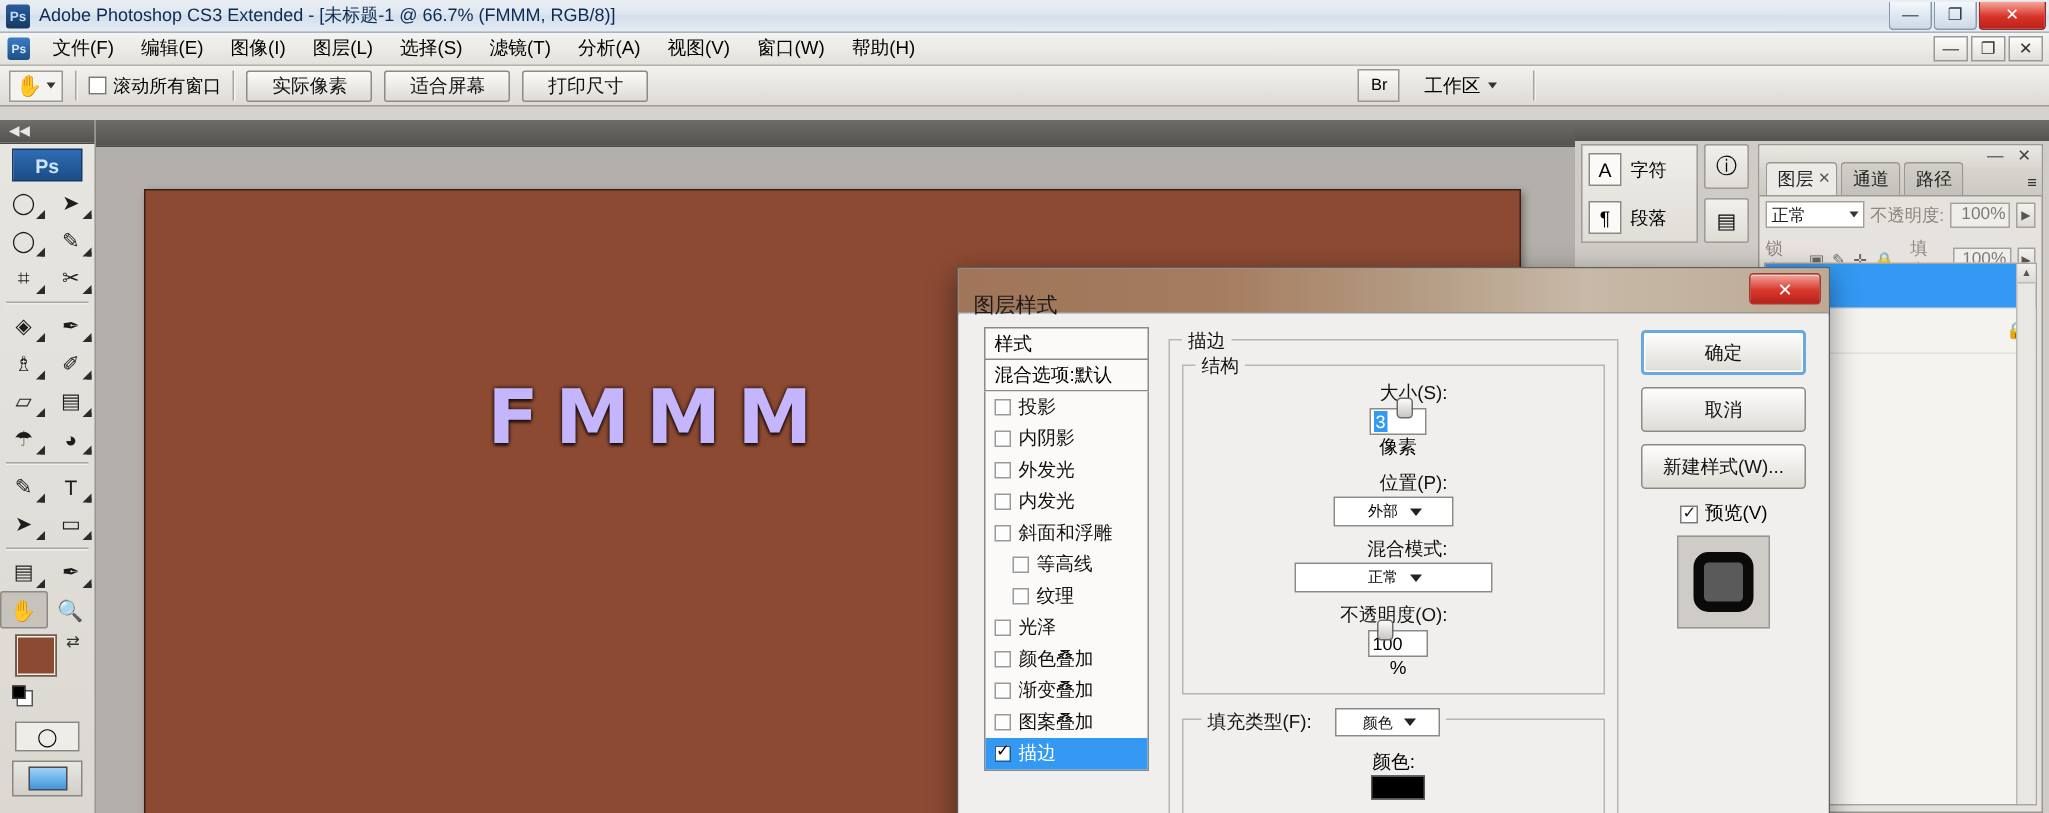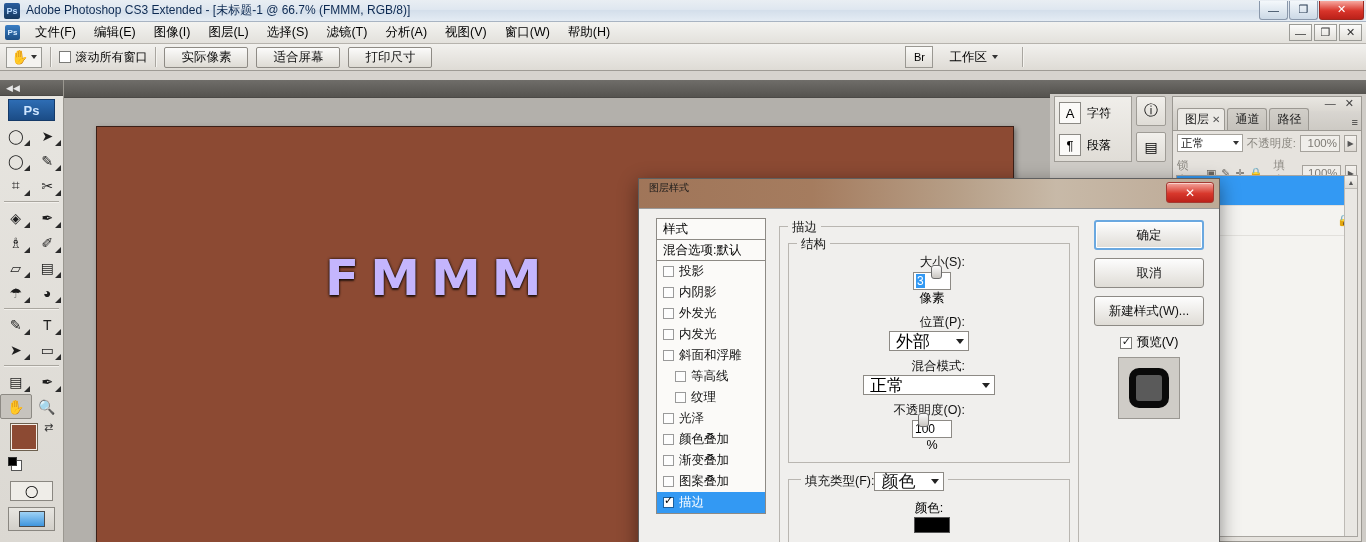--- a/index.html
+++ b/index.html
@@ -218,21 +218,21 @@
     background:#f0efed;
   }
   .dlg-titlebar {
     height: 30px; position:relative;
     background: linear-gradient(to right,
        rgba(146,96,63,.85) 0%, rgba(152,104,70,.85) 30%,
        rgba(168,139,110,.8) 55%, rgba(188,170,148,.78) 72%,
        rgba(176,152,128,.8) 100%);
     border-bottom: 1px solid #9a9a9a;
   }
-  .dlg-title { position:absolute; left:10px; top:2px; font-size:10px; color:#1a1a1a;font-family:Liberation Mono, monospace; }
+  .dlg-title { position:absolute; left:10px; top:16px; font-size:14px; color:#1a1a1a;font-family:Liberation Mono, monospace; }
   .dlg-close {
     position:absolute; right:5px; top:3px; width:48px; height:21px;
     background: linear-gradient(to bottom,#f4a79e,#d8382c 55%,#bb211a);
     border:1px solid #a33a32; border-radius:3px; color:#fff; font-weight:bold; font-size:12px;
     display:flex;align-items:center;justify-content:center;
     box-shadow: inset 0 1px 0 rgba(255,255,255,.5);
   }
   .dlg-body { position:absolute; left:0; top:31px; right:0; bottom:0; background:#f0efed; padding:8px; }
 
   .styles-col { position:absolute; left:17px; top:8px; width:110px; bottom:0; }
@@ -259,21 +259,21 @@
   .slider { position:relative; height:14px; flex:1; display:flex; align-items:center; }
   .slider .track { height:1px; width:100%; background:#8f8c87; box-shadow:0 1px 0 #fff; }
   .slider .thumb { position:absolute; width:11px; height:14px; border:1px solid #6b6b6b;
                    background:linear-gradient(to bottom,#fcfcfc,#c9c6c1); border-radius:3px; }
   .numfield { width:38px; height:18px; border:1px solid #8d8a85; background:#fff; margin-left:6px;
               display:flex; align-items:center; font-size:12px; padding-left:2px; }
   .numfield .selnum { background:#3399f3; color:#fff; padding:0 1px; }
   .unit { margin-left:6px; font-size:12.5px; }
   .select {
     height:20px; border:1px solid #8d8a85; background:#fff; display:flex; align-items:center;
-    padding:0 4px 0 6px; font-size:17px; justify-content:space-between;
+    padding:0 4px 0 6px; font-size:10px; justify-content:center;
   }
   .select .tri { width:0;height:0;border-left:4px solid transparent;border-right:4px solid transparent;border-top:5px solid #222; margin-left:8px;}
   .colorchip { width:36px; height:16px; background:#000; border:1px solid #555; margin-left:6px; }
 
   .buttons-col { position:absolute; left:455px; top:10px; width:110px; }
   .dlg-btn {
     height:30px; border:1px solid #8d8a85; border-radius:3px;
     background: linear-gradient(to bottom,#fdfdfd,#dfdcd6);
     display:flex; align-items:center; justify-content:center; font-size:12.5px; margin-bottom:8px; color:#111;
   }
@@ -582,21 +582,21 @@
               </span>
               <span class="numfield" style="width:40px">
                 <span>100</span>
               </span>
               <span class="unit">%</span>
             </div>
           </div>
 
           <div class="group" style="margin-top:16px; height:120px;">
             <span class="legend" style="left:12px;">
-              <span style="display:inline-flex;align-items:center;gap:0;">
+              <span style="display:inline-flex;align-items:center;gap:16px;">
                 <span>填充类型(F):</span>
                 <span class="select" style="width:70px; height:19px;">
                   <span>颜色</span>
                   <span class="tri"></span>
                 </span>
               </span>
             </span>
             <div class="frow" style="margin-top:10px;">
               <span>颜色:</span>
               <span class="colorchip"></span>

